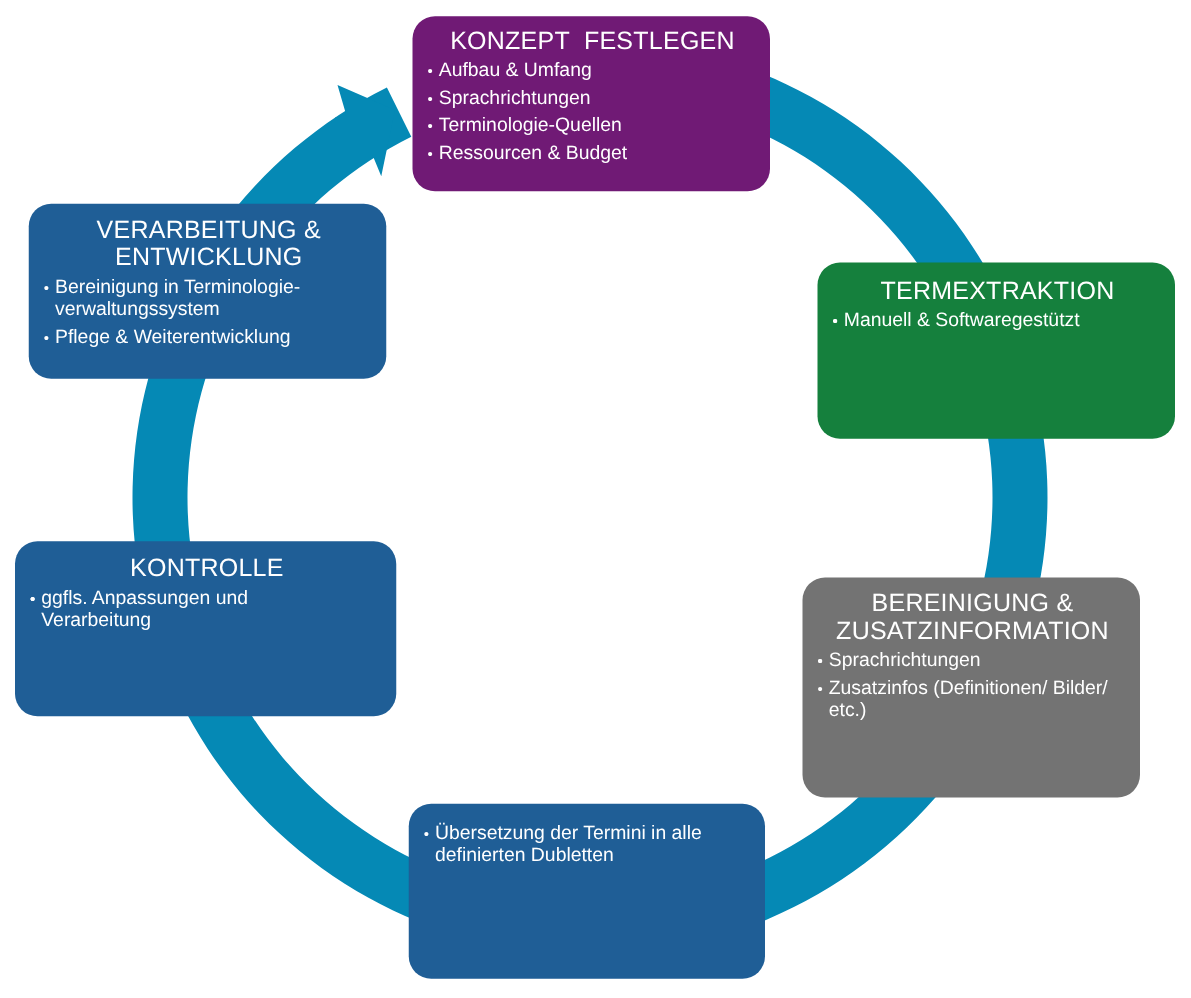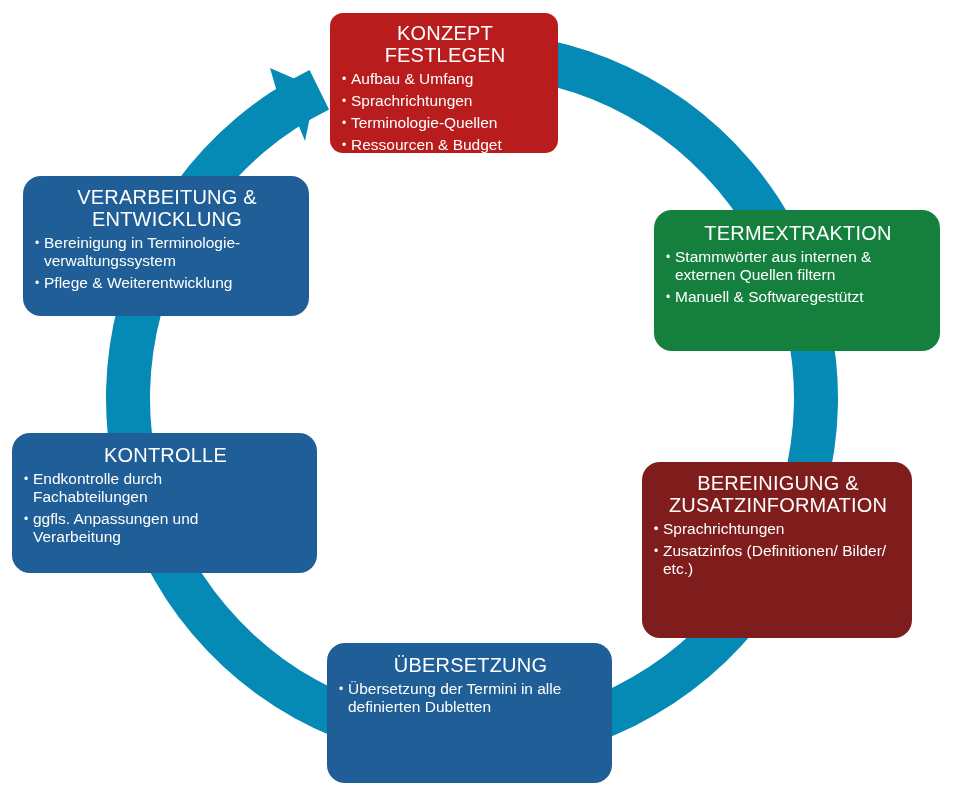--- a/index.html
+++ b/index.html
@@ -14,61 +14,60 @@
   .box li .bullet { position: absolute; left: 0; top: 0; font-size: 12px; }
 </style>
 </head>
 <body>
 
 <svg id="ring" viewBox="0 0 953 798" xmlns="http://www.w3.org/2000/svg">
   <path id="ring-arc" fill="#0589B5" d="M479.31951200975993,32.073197560032554 A366,366 0 1 1 309.5149928506194,70.04478590565793 L329.04870955710237,109.47109579678101 A322,322 0 1 0 478.43957067525326,76.06439785336198 Z"></path>
   <polygon id="arrowhead" fill="#0589B5" points="270,68 316,88 305,141 298,124 268,94 277,92"></polygon>
 </svg>
 
-<div class="box" id="box-0" style="left: 330px; top: 13px; width: 228px; height: 140px; padding-top: 9px; background: #b91c1c; color: rgb(255, 255, 255); border-radius: 13px;">
+<div class="box" id="box-0" style="left: 330px; top: 13px; width: 286px; height: 140px; padding-top: 9px; background: #701a75; color: rgb(255, 255, 255);">
   <div class="box-title">KONZEPT  FESTLEGEN</div>
   <ul>
     <li><span class="bullet">•</span><span>Aufbau &amp; Umfang</span></li>
     <li><span class="bullet">•</span><span>Sprachrichtungen</span></li>
     <li><span class="bullet">•</span><span>Terminologie-Quellen</span></li>
     <li><span class="bullet">•</span><span>Ressourcen &amp; Budget</span></li>
   </ul>
 </div>
 
 <div class="box" id="box-1" style="left: 654px; top: 210px; width: 286px; height: 141px; padding-top: 12px; background: #15803d; color: rgb(255, 255, 255);">
   <div class="box-title">TERMEXTRAKTION</div>
   <ul>
-    <li><span class="bullet">•</span><span>Stammwörter aus internen &amp; externen Quellen filtern</span></li>
+    <li><span class="bullet">•</span></li>
     <li><span class="bullet">•</span><span>Manuell &amp; Softwaregestützt</span></li>
   </ul>
 </div>
 
-<div class="box" id="box-2" style="left: 642px; top: 462px; width: 270px; height: 176px; padding-top: 10px; background: #7f1d1d; color: rgb(255, 255, 255);">
+<div class="box" id="box-2" style="left: 642px; top: 462px; width: 270px; height: 176px; padding-top: 10px; background: #737373; color: rgb(255, 255, 255);">
   <div class="box-title" style="padding:0 12px;">BEREINIGUNG &amp; ZUSATZINFORMATION</div>
   <ul>
     <li><span class="bullet">•</span></li>
     <li><span class="bullet">•</span><span>Sprachrichtungen</span></li>
     <li><span class="bullet">•</span><span>Zusatzinfos (Definitionen/ Bilder/ etc.)</span></li>
   </ul>
 </div>
 
 <div class="box" id="box-3" style="left: 327px; top: 643px; width: 285px; height: 140px; padding-top: 11px; background: rgb(31, 94, 150); color: rgb(255, 255, 255);">
-  <div class="box-title">ÜBERSETZUNG</div>
   <ul>
     <li><span class="bullet">•</span><span>Übersetzung der Termini in alle definierten Dubletten</span></li>
   </ul>
 </div>
 
 <div class="box" id="box-4" style="left: 12px; top: 433px; width: 305px; height: 140px; padding-top: 11px; background: rgb(31, 94, 150); color: rgb(255, 255, 255);">
   <div class="box-title">KONTROLLE</div>
   <ul style="padding-right:50px;">
-    <li><span class="bullet">•</span><span>Endkontrolle durch Fachabteilungen</span></li>
+    <li><span class="bullet">•</span></li>
     <li><span class="bullet">•</span><span>ggfls. Anpassungen und Verarbeitung</span></li>
   </ul>
 </div>
 
-<div class="box" id="box-5" style="left: 23px; top: 176px; width: 286px; height: 140px; padding-top: 10px; background: rgb(31, 94, 150); color: rgb(255, 255, 255);">
+<div class="box" id="box-5" style="left: 23px; top: 163px; width: 286px; height: 140px; padding-top: 10px; background: rgb(31, 94, 150); color: rgb(255, 255, 255);">
   <div class="box-title" style="padding:0 30px;">VERARBEITUNG &amp; ENTWICKLUNG</div>
   <ul>
     <li><span class="bullet">•</span><span>Bereinigung in Terminologie-verwaltungssystem</span></li>
     <li><span class="bullet">•</span><span>Pflege &amp; Weiterentwicklung</span></li>
   </ul>
 </div>
 
 </body></html>

